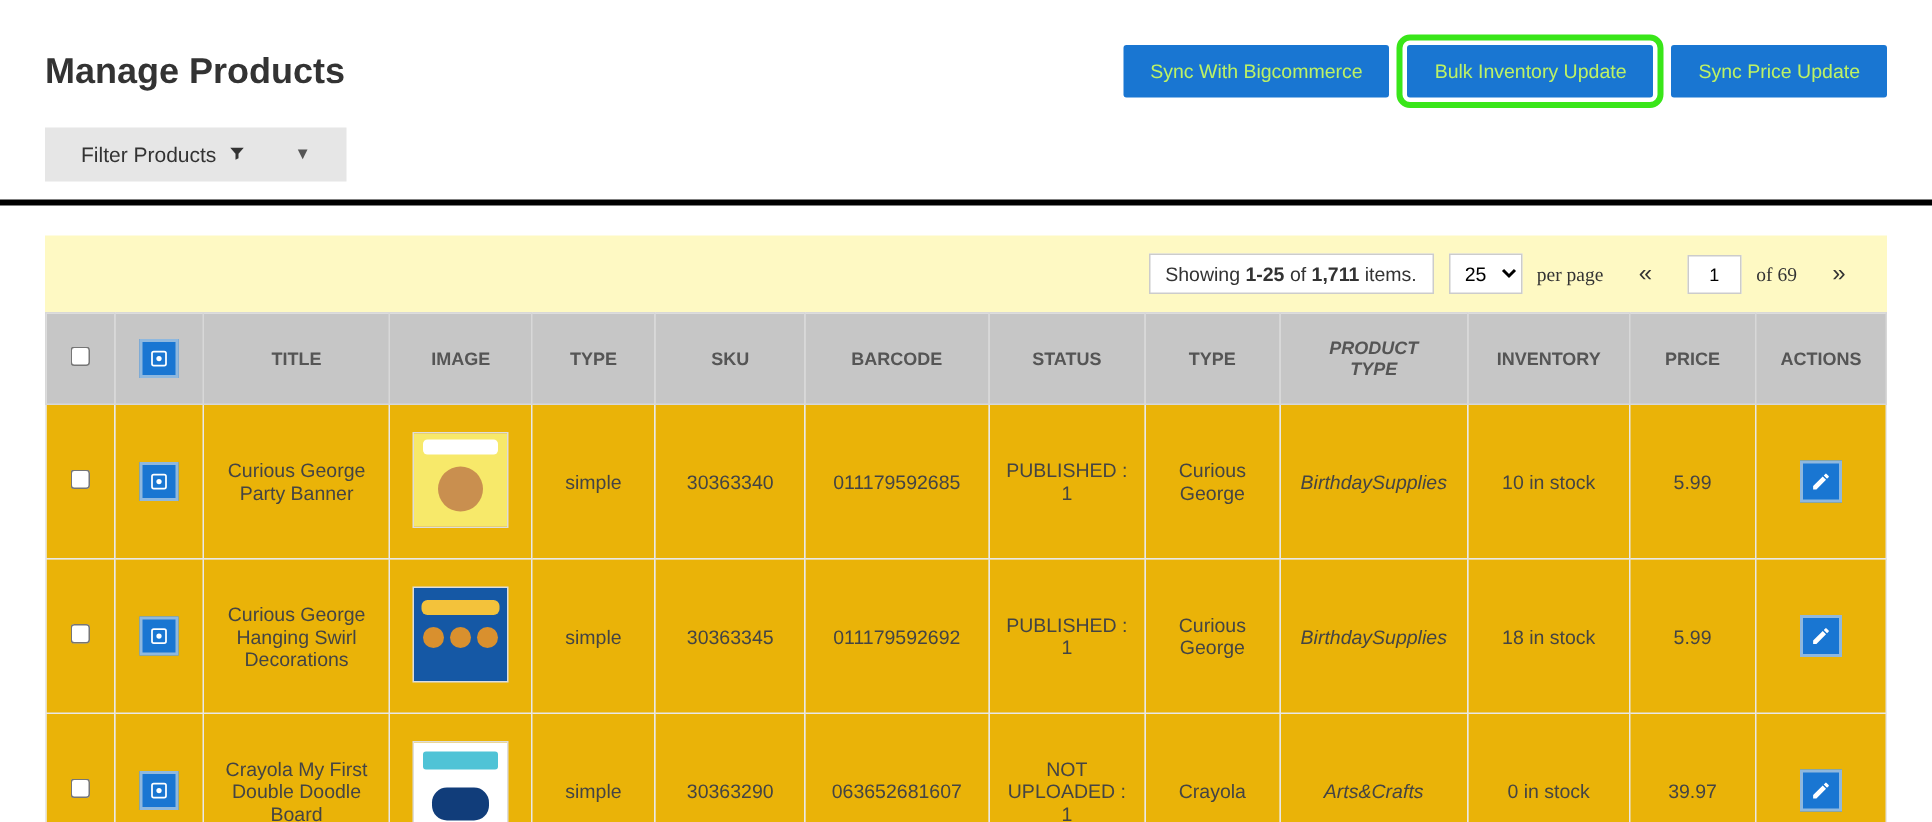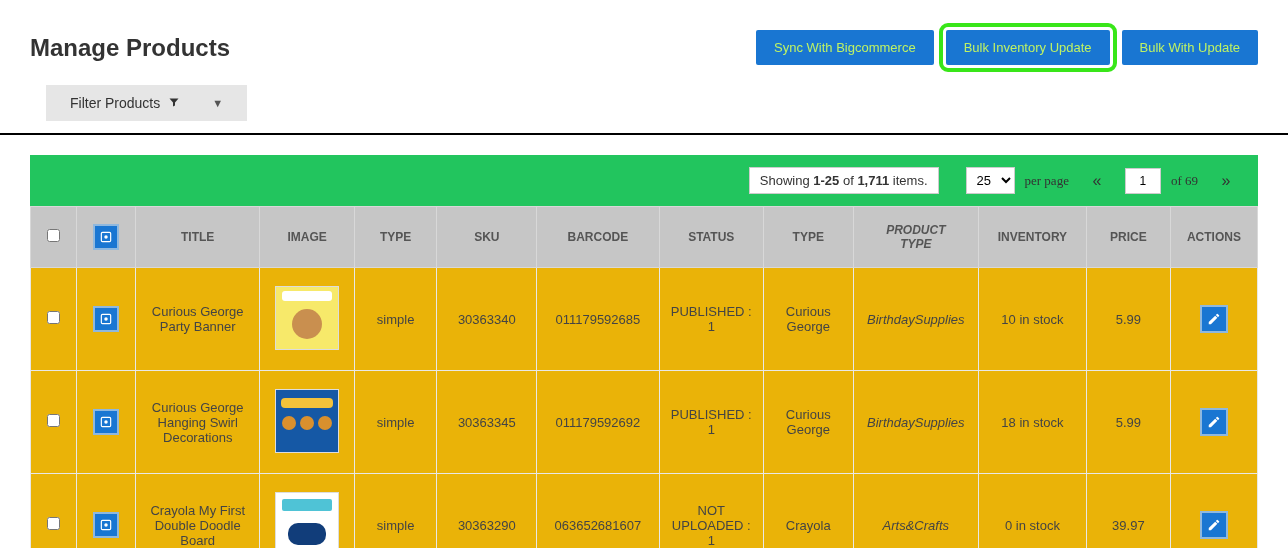--- a/index.html
+++ b/index.html
@@ -2,27 +2,27 @@
 <html><head>
 <meta charset="utf-8">
 <style>
   * { box-sizing: border-box; margin: 0; padding: 0; }
   body { font-family: Arial, Helvetica, sans-serif; font-size: 13px; color: #333; background: #fff; }
   .container { width: 1288px; }
   .header-bar { display: flex; align-items: center; padding: 30px 30px 20px 30px; }
   .page-title { font-size: 24px; font-weight: 700; color: #333; flex: 1; }
   .btn-primary { background: #1976d2; color: #bef264; border: none; padding: 10px 18px; font-size: 13px; margin-left: 12px; cursor: pointer; border-radius: 2px; }
   .btn-highlight { outline: 4px solid #39e619; outline-offset: 3px; }
-  .filter-row { padding: 0 30px 12px 46px; border-bottom: 2px solid #000000; }
+  .filter-row { padding: 0 30px 12px 30px; border-bottom: 4px solid #000000; }
   .filter-btn { background: #e6e6e6; border: none; padding: 10px 24px; font-size: 14px; color: #333; cursor: pointer; display: inline-flex; align-items: center; gap: 8px; }
   .filter-btn .chev { margin-left: 24px; font-size: 11px; color: #555; }
   .grid-wrap { margin: 20px 30px 0 30px; }
-  .pager-bar { background: #22c55e; color: #333; padding: 12px 14px; display: flex; justify-content: flex-end; align-items: center; gap: 10px; font-size: 13px; }
+  .pager-bar { background: #fef9c3; color: #333; padding: 12px 14px; display: flex; justify-content: flex-end; align-items: center; gap: 10px; font-size: 13px; }
   .pager-info { background: #fff; border: 1px solid #ccc; padding: 5px 10px; }
-  .pager-select { padding: 4px 6px; font-size: 13px; border: 1px solid #ccc; background: #fff; margin-left: 17px; }
+  .pager-select { padding: 4px 6px; font-size: 13px; border: 1px solid #ccc; background: #fff; }
   .pager-label { color: #333; font-family: Liberation Serif, serif; }
   .pager-nav { background: #fff; border: 1px solid #ccc; width: 36px; height: 26px; display: inline-flex; align-items: center; justify-content: center; font-size: 12px; }
   .pager-nav.arrow { background: transparent; border: none; color: #333; cursor: pointer; font-size: 16px; }
   table { width: 100%; border-collapse: collapse; }
   th { background: #c6c6c6; color: #555; font-weight: 600; font-size: 12px; padding: 16px 16px; text-align: center; border: 1px solid #d8d8d8; }
   td { padding: 18px 8px; text-align: center; font-size: 13px; color: #444; border: 1px solid #e8e8e8; background: #eab308; vertical-align: middle; }
   .chk { width: 38px; }
   .iconcol { width: 50px; }
   .square-icon { width: 26px; height: 26px; background: #1976d2; display: inline-flex; align-items: center; justify-content: center; border: 2px solid #8fb8de; }
   .square-icon svg { width: 14px; height: 14px; }
@@ -54,21 +54,21 @@
   .thumb3::after { content:""; position:absolute; bottom:10px; left:12px; right:12px; height:22px; background:#113d7a; border-radius:10px;}
 </style>
 </head>
 <body>
 
 <div class="container">
   <div class="header-bar">
     <h1 class="page-title">Manage Products</h1>
     <button class="btn-primary">Sync With Bigcommerce</button>
     <button class="btn-primary btn-highlight">Bulk Inventory Update</button>
-    <button class="btn-primary">Bulk With Update</button>
+    <button class="btn-primary">Sync Price Update</button>
   </div>
 
   <div class="filter-row">
     <button class="filter-btn">
       <span>Filter Products</span>
       <span>
         <svg width="12" height="12" viewBox="0 0 24 24" fill="#333">
             <path d="M3 5h18l-7 8v6l-4 2v-8z"></path>
           </svg>
       </span>

